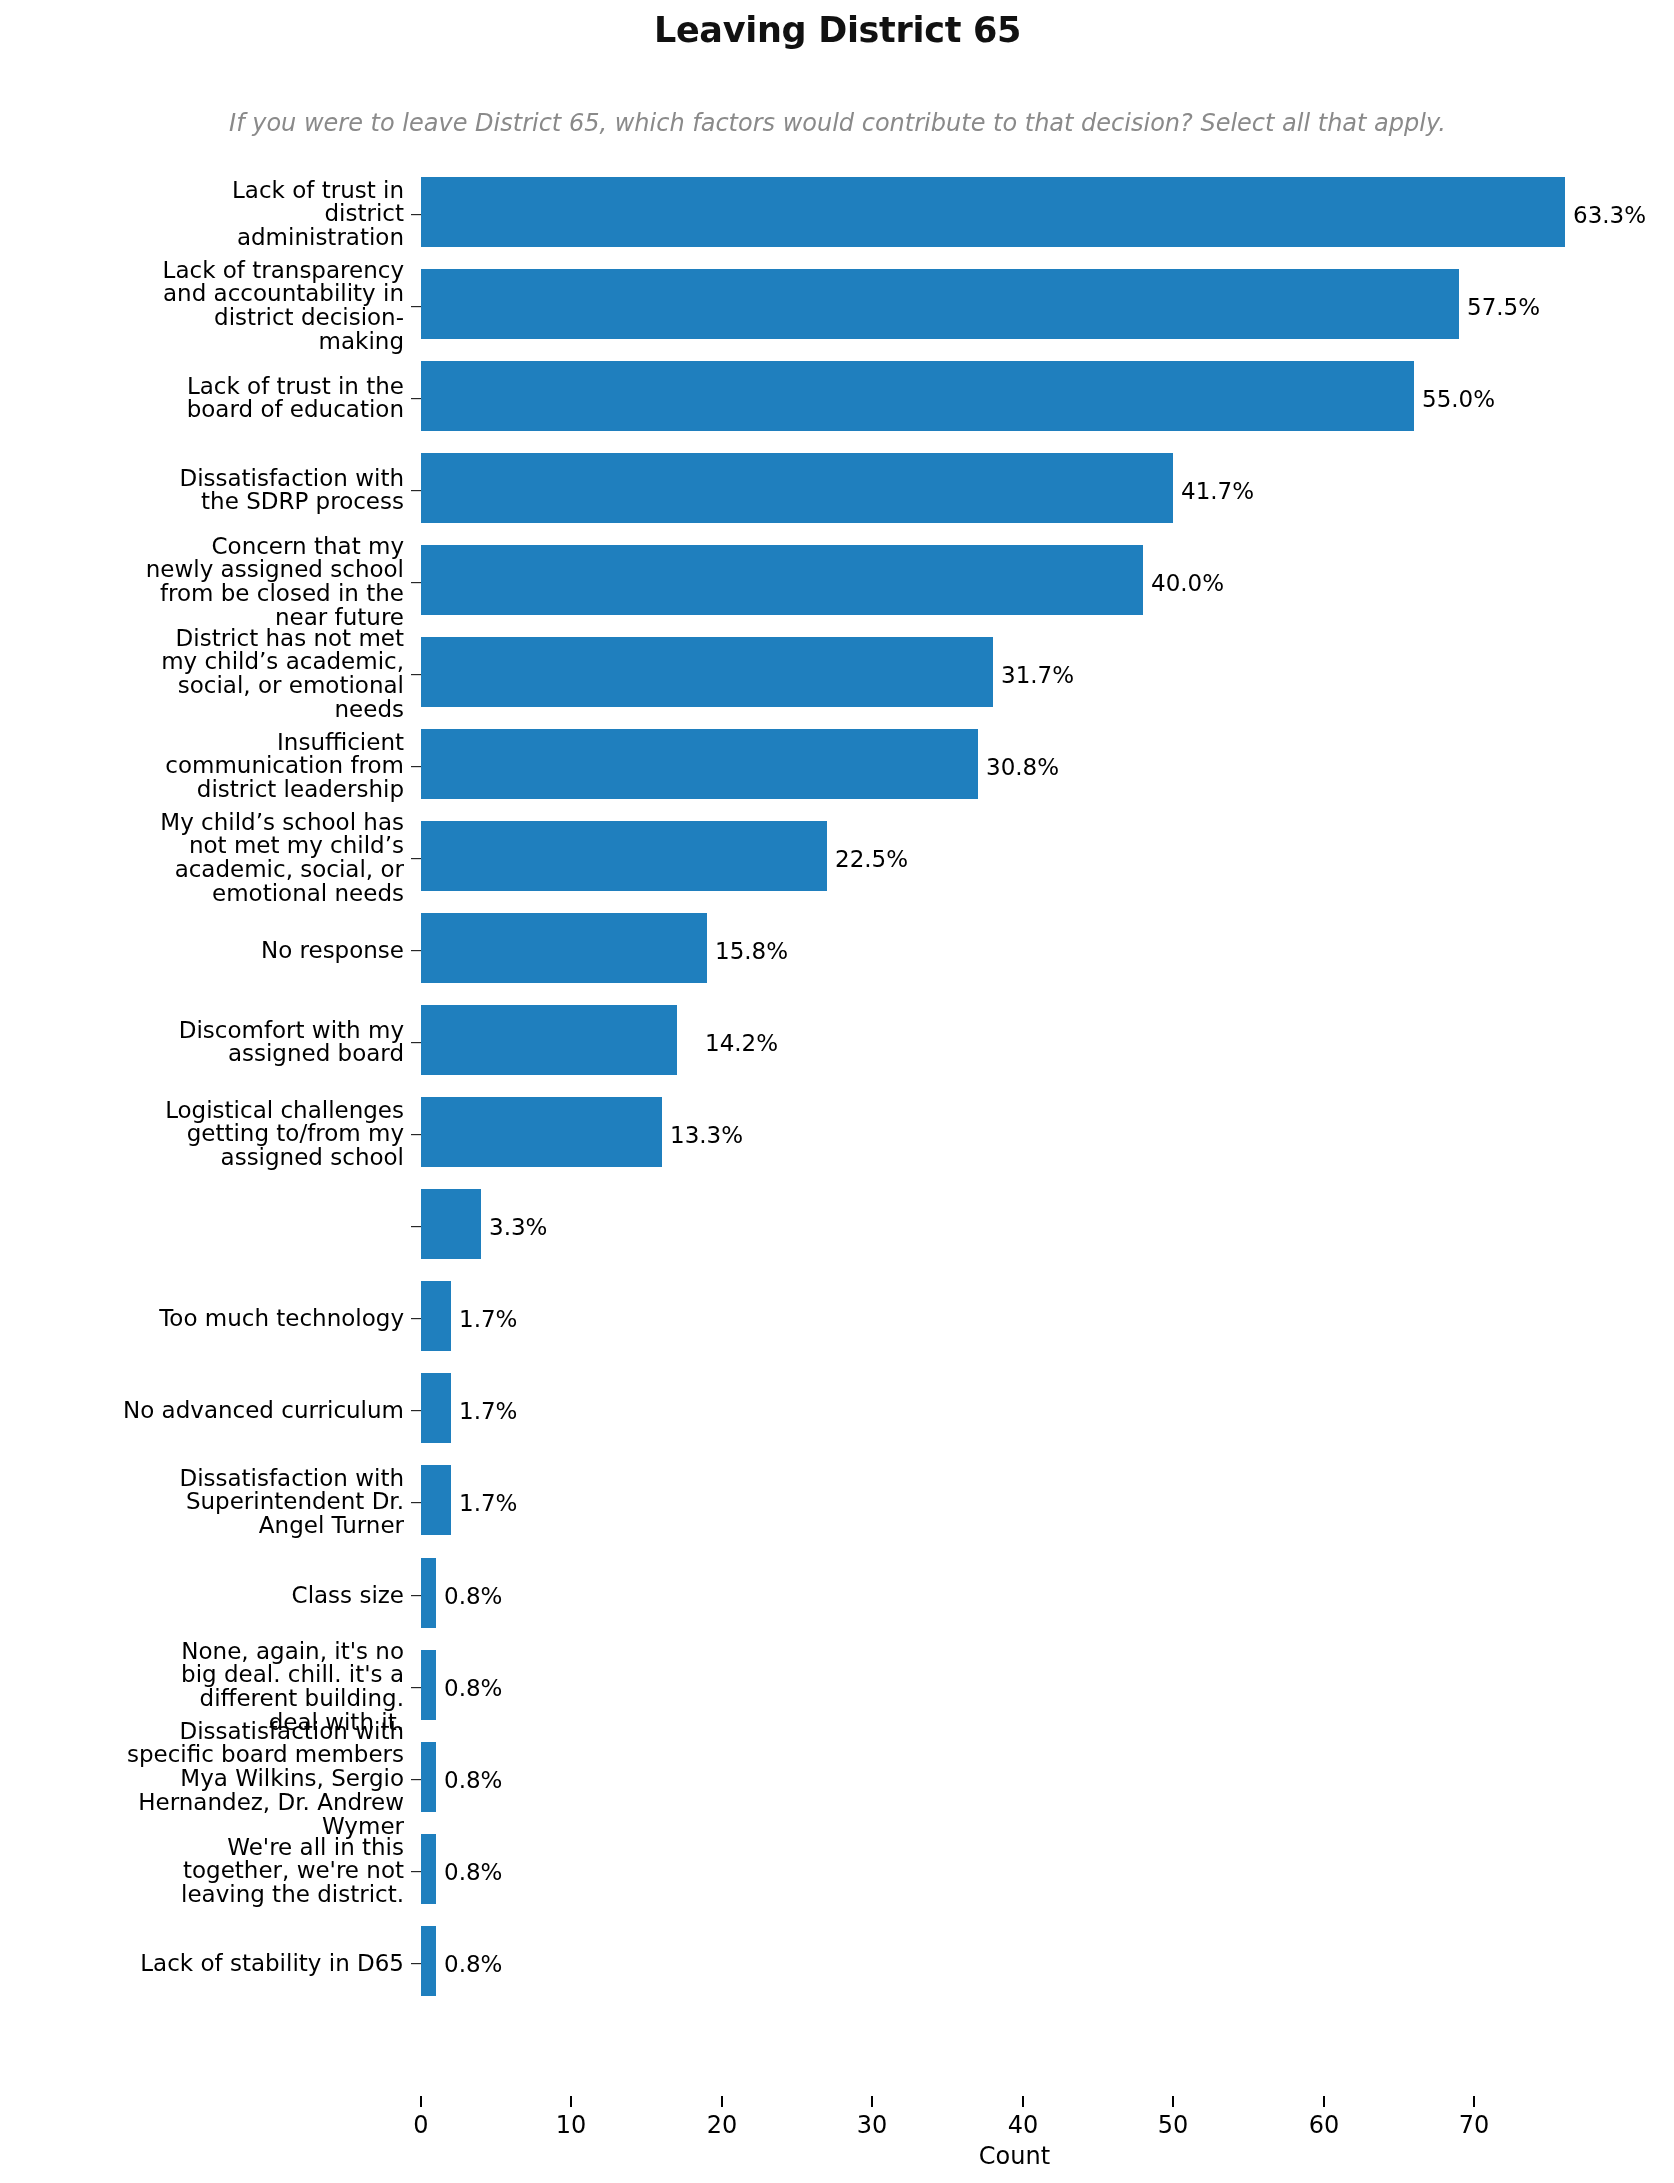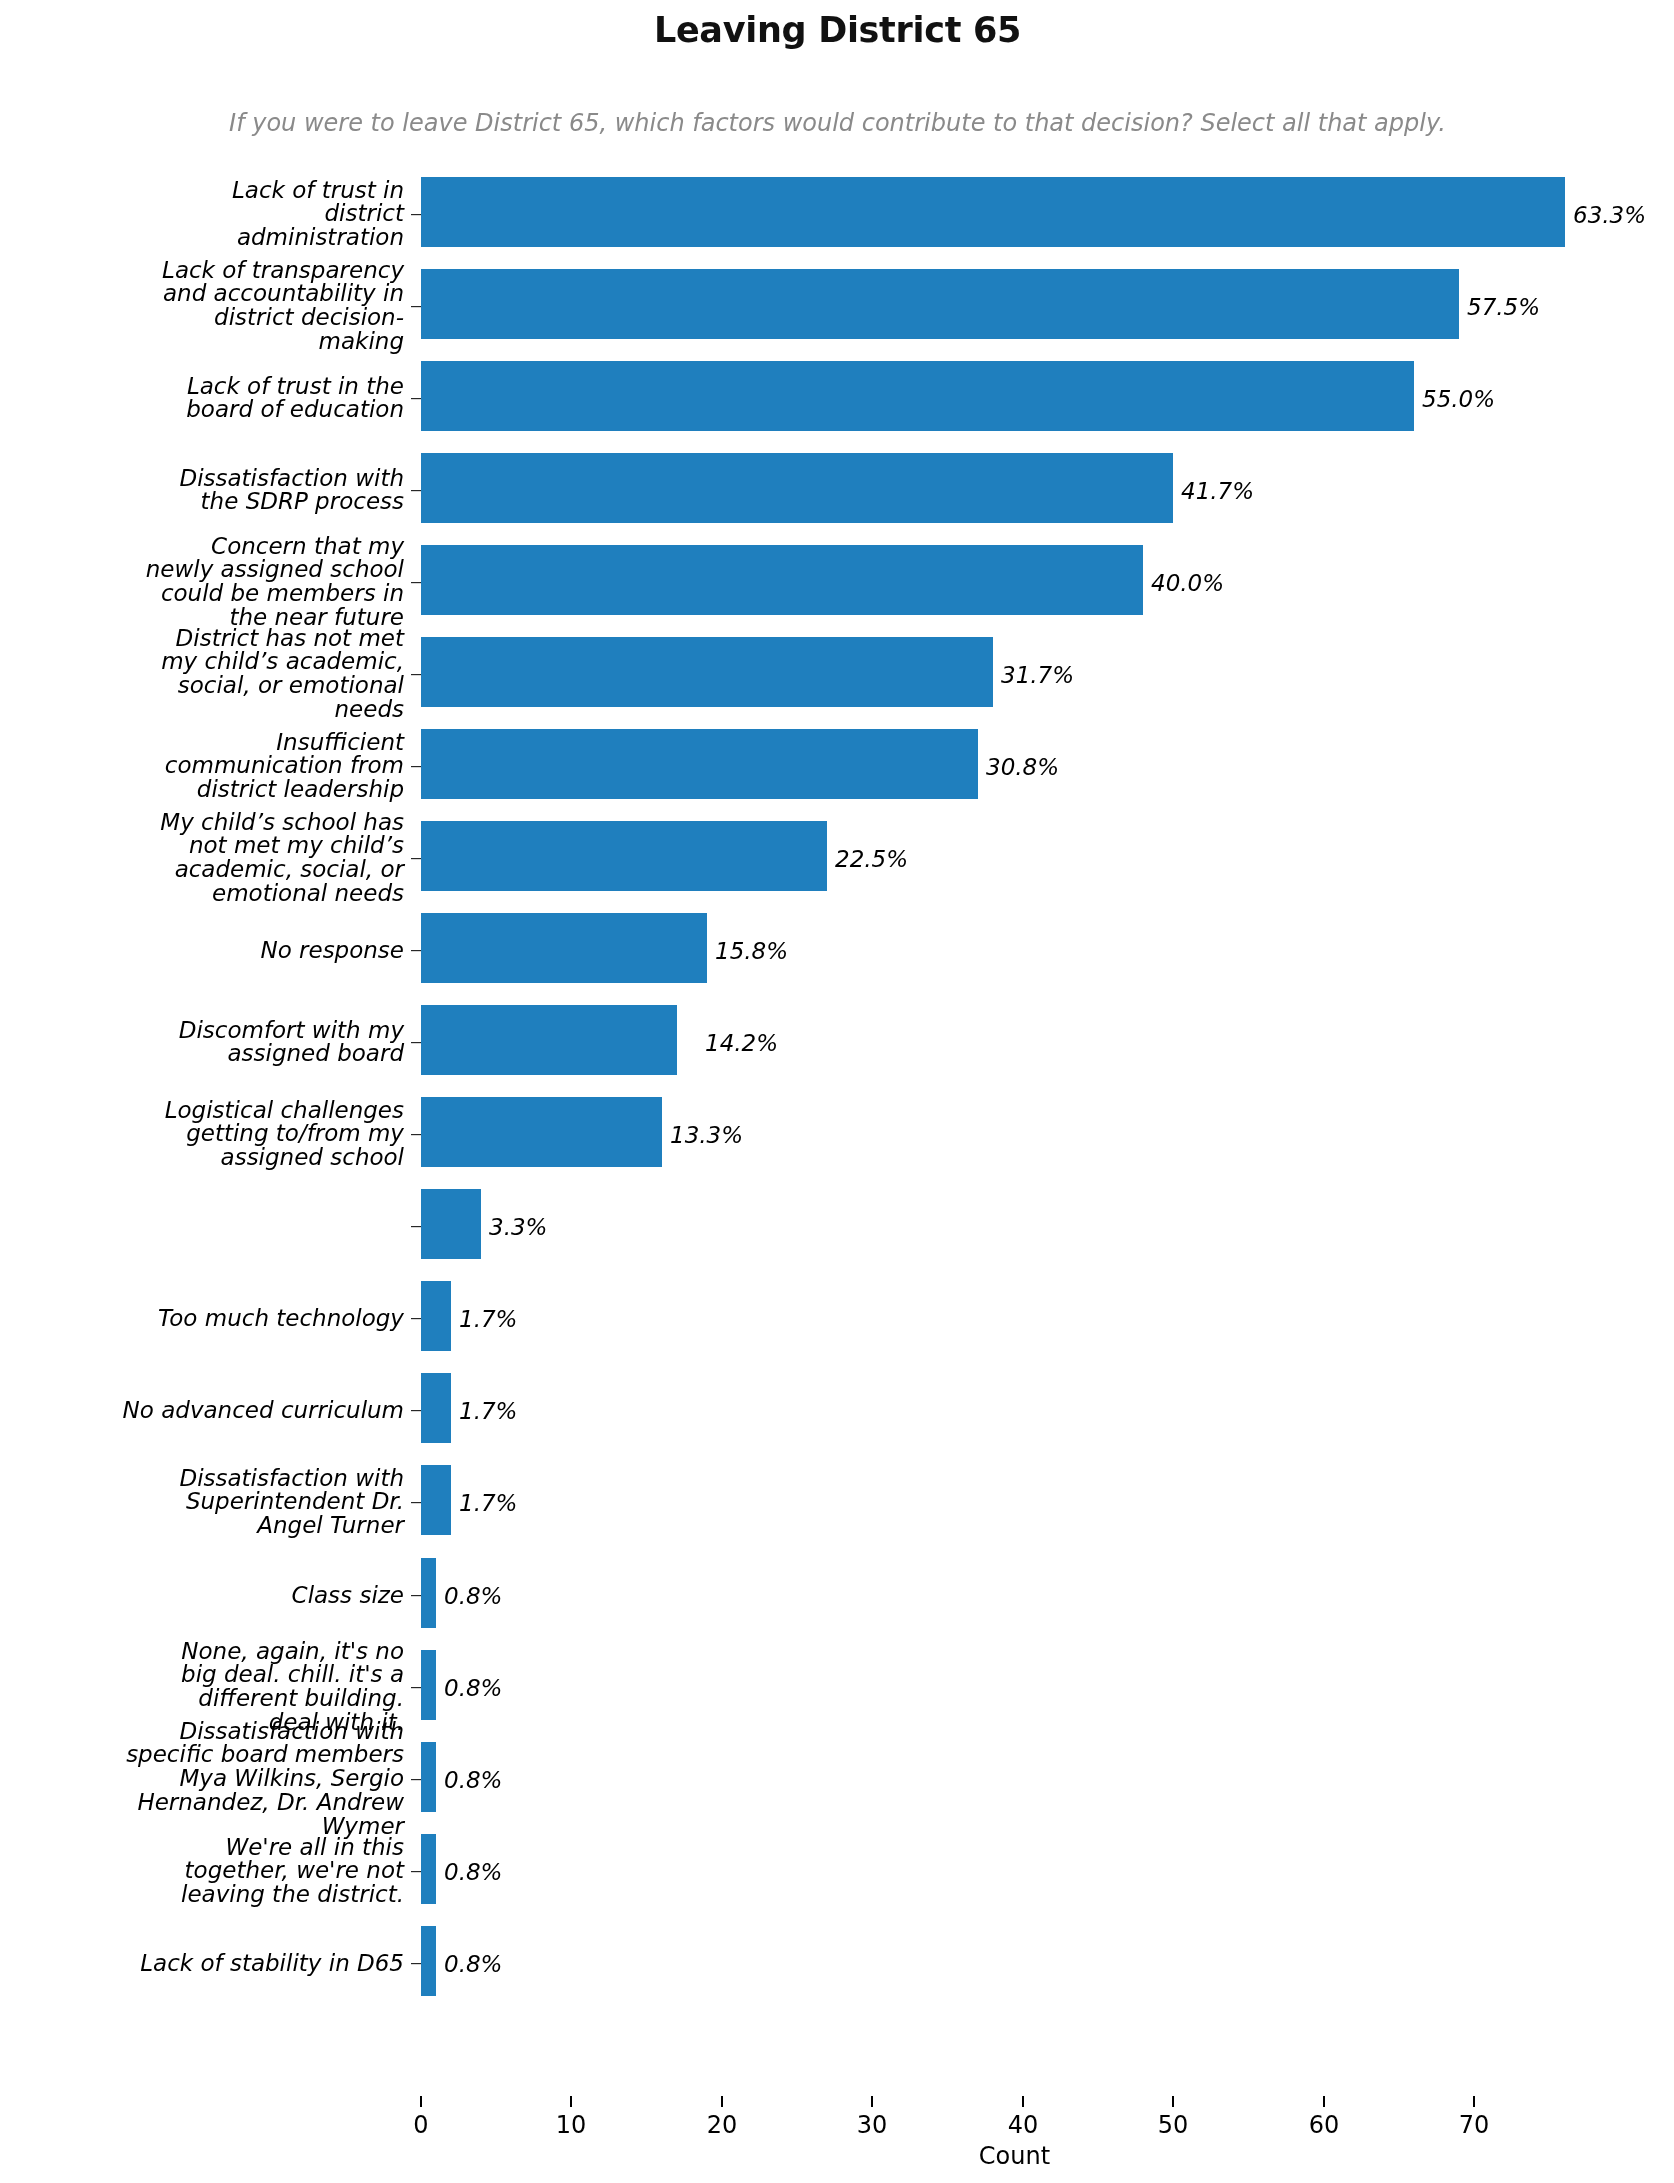--- a/index.html
+++ b/index.html
@@ -49,21 +49,20 @@
     left: 421px;
     top: 170px;
     width: 1187px;   
     height: 1841px;
   }
   .row {
     position: absolute;
     left: 0;
     width: 1254px;
     height: 89px;
-    font-style: italic;
   }
   .bar {
     position: absolute;
     left: 0;
     top: 7.4px;
     height: 70px;
     background: #1f7fbe;
   }
   .bar-value {
     position: absolute;
@@ -163,21 +162,21 @@
         <div class="bar" style="width: 993px; background: rgb(31, 127, 190);"></div>
         <div class="bar-value" style="left: 993px;">55.0%</div>
       </div>
       <div class="row" style="top: 276px;">
         <div class="cat-label" style="width: 244px; right: 17px; left: -261px;">Dissatisfaction with the SDRP process</div>
         <div class="tickmark-y"></div>
         <div class="bar" style="width: 752px; background: rgb(31, 127, 190);"></div>
         <div class="bar-value" style="left: 752px;">41.7%</div>
       </div>
       <div class="row" style="top: 368px;">
-        <div class="cat-label" style="width: 267px; right: 17px; left: -284px;">Concern that my newly assigned school could be members in the near future</div>
+        <div class="cat-label" style="width: 267px; right: 17px; left: -284px;">Concern that my newly assigned school from be closed in the near future</div>
         <div class="tickmark-y"></div>
         <div class="bar" style="width: 722px; background: rgb(31, 127, 190);"></div>
         <div class="bar-value" style="left: 722px;">40.0%</div>
       </div>
       <div class="row" style="top: 460px;">
         <div class="cat-label" style="width: 244px; right: 17px; left: -261px;">District has not met my child’s academic, social, or emotional needs</div>
         <div class="tickmark-y"></div>
         <div class="bar" style="width: 572px; background: rgb(31, 127, 190);"></div>
         <div class="bar-value" style="left: 572px;">31.7%</div>
       </div>

